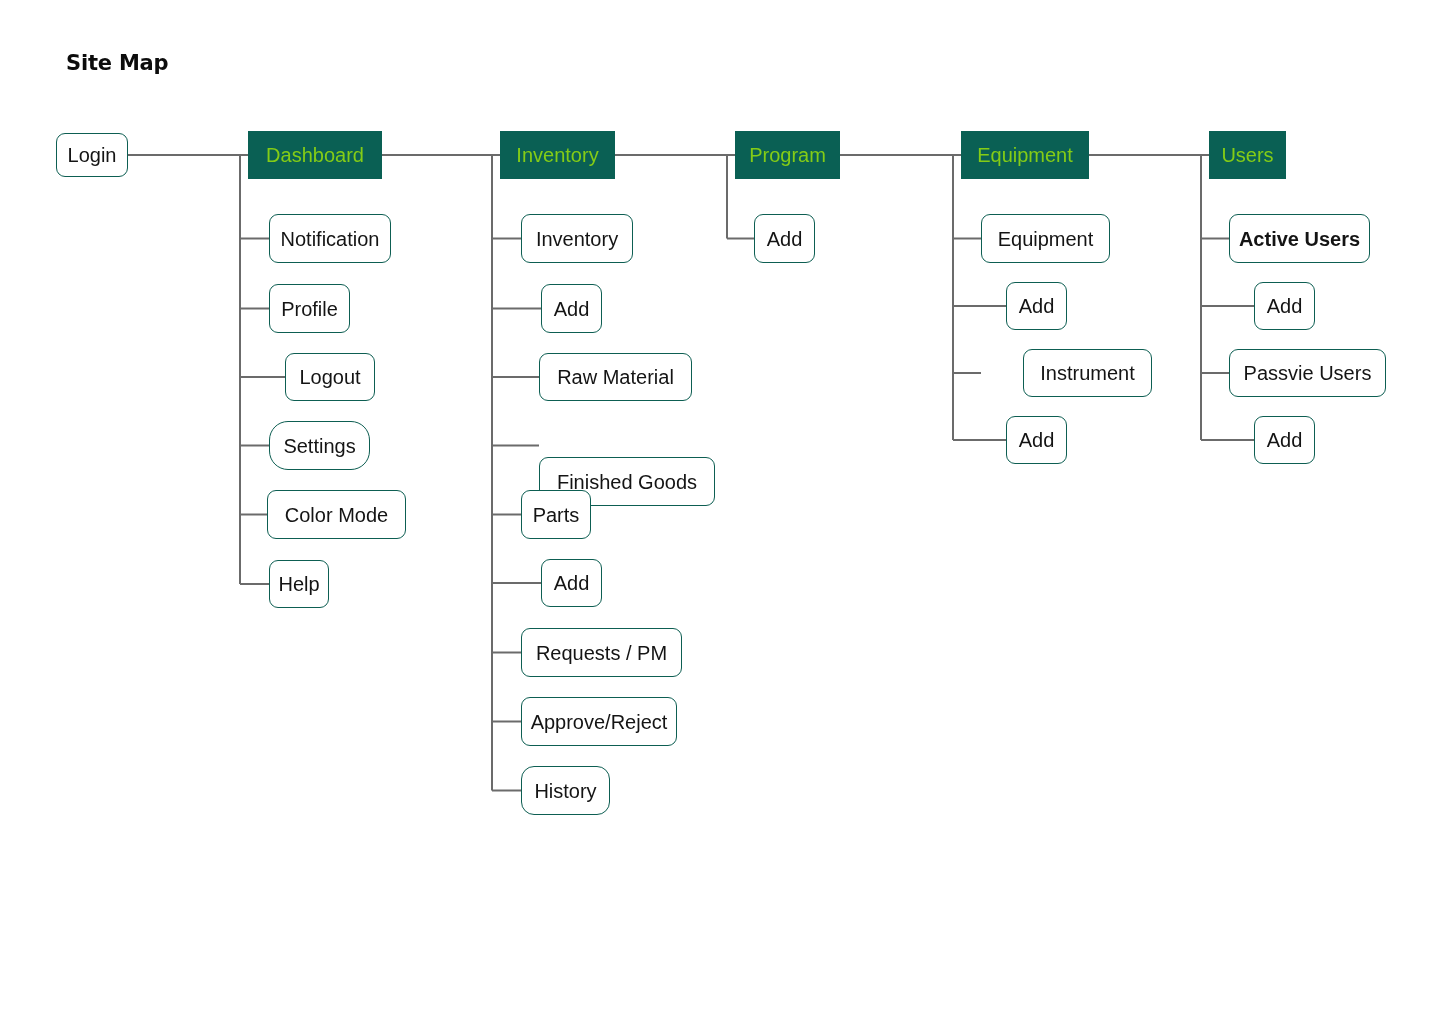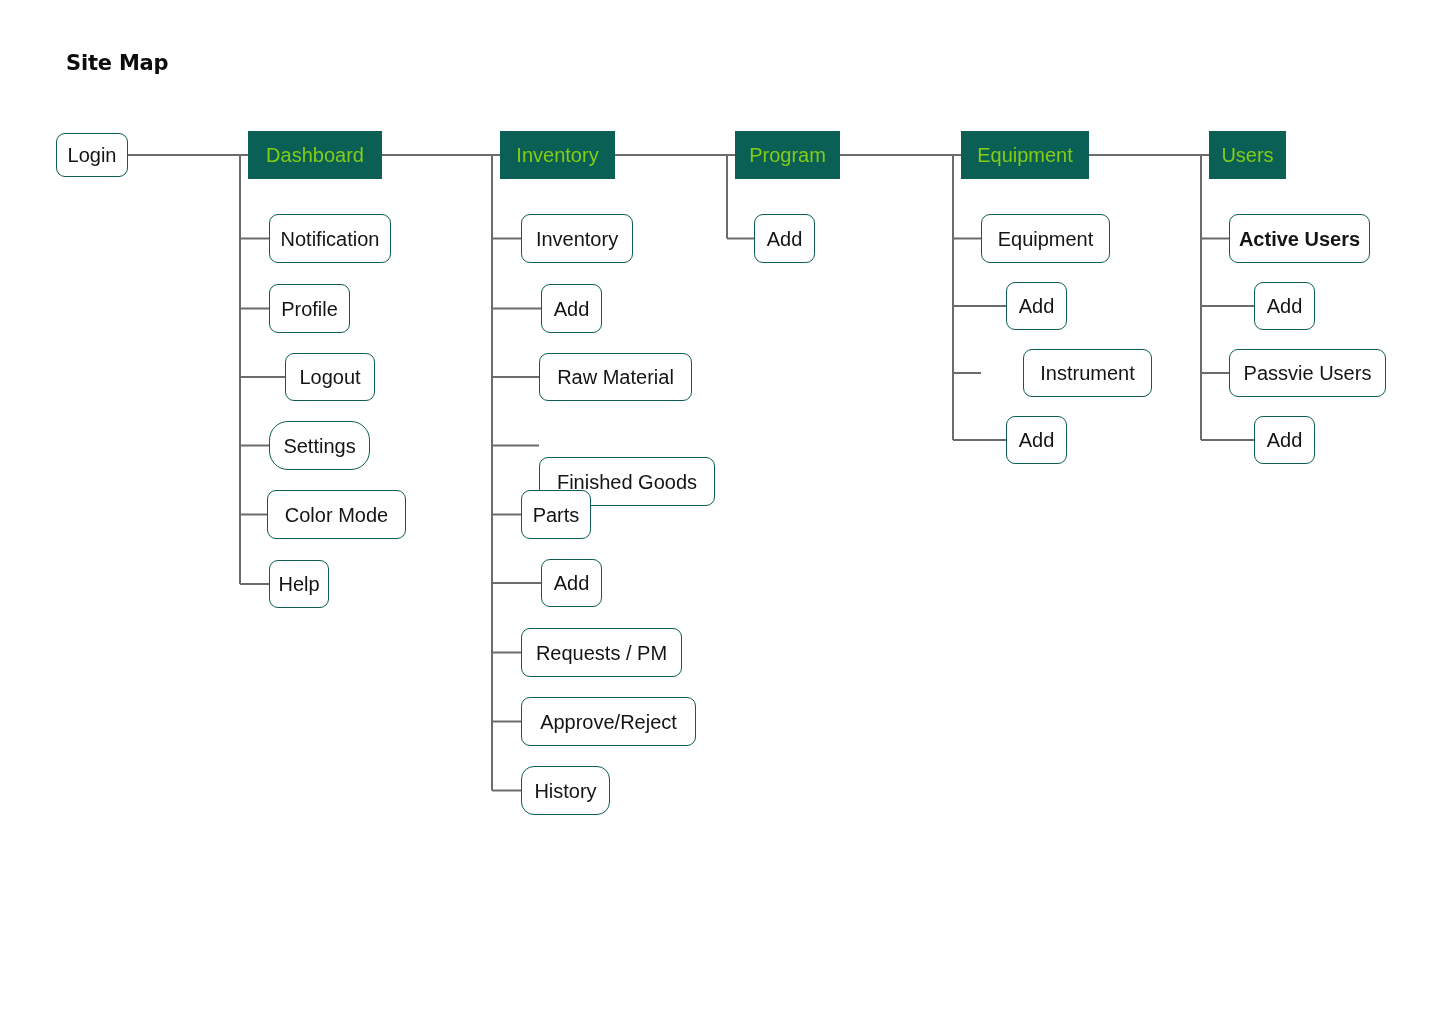--- a/index.html
+++ b/index.html
@@ -152,21 +152,21 @@
       </div>
       <div class="node leaf" style="left: 521px; top: 490px; width: 70px; height: 49px;">
         <span>Parts</span>
       </div>
       <div class="node leaf" style="left: 541px; top: 559px; width: 61px; height: 48px;">
         <span>Add</span>
       </div>
       <div class="node leaf" style="left: 521px; top: 628px; width: 161px; height: 49px;">
         <span>Requests / PM</span>
       </div>
-      <div class="node leaf" style="left: 521px; top: 697px; width: 175px; height: 49px;">
+      <div class="node leaf" style="left: 521px; top: 697px; width: 156px; height: 49px;">
         <span>Approve/Reject</span>
       </div>
       <div class="node leaf" style="left: 521px; top: 766px; width: 89px; height: 49px; border-radius: 13px;">
         <span>History</span>
       </div>
       <div class="node root" style="left: 735px; top: 131px; width: 105px; height: 48px;">
         <span>Program</span>
       </div>
       <div class="node leaf" style="left: 754px; top: 214px; width: 61px; height: 49px;">
         <span>Add</span>

